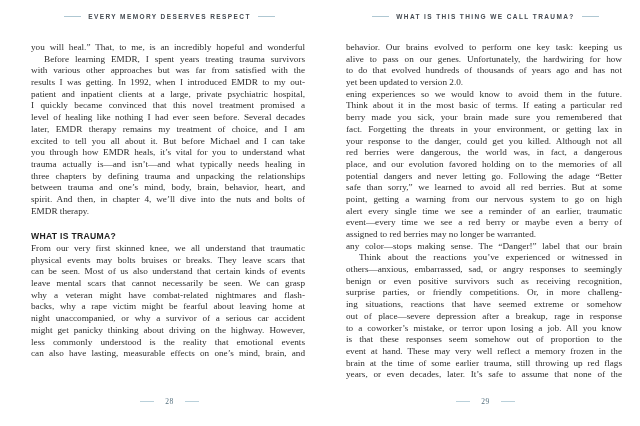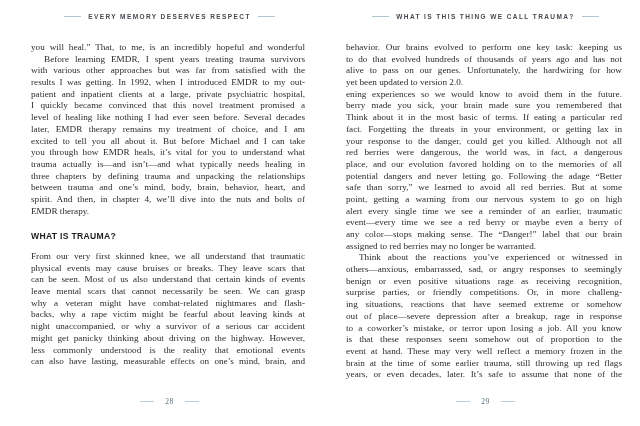--- a/index.html
+++ b/index.html
@@ -43,21 +43,21 @@
     overflow: hidden;
     white-space: normal;
   }
   .line.line-end { text-align-last: left; }
   .line.indent { text-indent: 13px; }
   .body-heading {
     font-family: "Liberation Sans", sans-serif;
     font-size: 8.6px; font-weight: 700;
     letter-spacing: 0.3px;
     color: #1d1d1d;
-    margin-top: 14px; margin-bottom: 8px;
+    margin-top: 14px; margin-bottom: 0;
   }
   .page-footer {
     position: absolute; bottom: 20px; left: 0; right: 0;
     display: flex; align-items: center; justify-content: center;
     gap: 11px;
     font-size: 7.5px;
     color: #55707e;
     letter-spacing: 0.5px;
   }
   .page-footer .rule { width: 14px; background: #b9d0da; }
@@ -84,65 +84,65 @@
         <div class="line">later, EMDR therapy remains my treatment of choice, and I am</div>
         <div class="line">excited to tell you all about it. But before Michael and I can take</div>
         <div class="line">you through how EMDR heals, it’s vital for you to understand what</div>
         <div class="line">trauma actually is—and isn’t—and what typically needs healing in</div>
         <div class="line">three chapters by defining trauma and unpacking the relationships</div>
         <div class="line">between trauma and one’s mind, body, brain, behavior, heart, and</div>
         <div class="line">spirit. And then, in chapter 4, we’ll dive into the nuts and bolts of</div>
         <div class="line line-end">EMDR therapy.</div>
         <div class="body-heading">WHAT IS TRAUMA?</div>
         <div class="line">From our very first skinned knee, we all understand that traumatic</div>
-        <div class="line">physical events may cause bruises or breaks. They leave scars that</div>
+        <div class="line">physical events may bolts bruises or breaks. They leave scars that</div>
         <div class="line">can be seen. Most of us also understand that certain kinds of events</div>
         <div class="line">leave mental scars that cannot necessarily be seen. We can grasp</div>
         <div class="line">why a veteran might have combat-related nightmares and flash-</div>
-        <div class="line">backs, why a rape victim might be fearful about leaving kinds at</div>
+        <div class="line">backs, why a rape victim might be fearful about leaving home at</div>
         <div class="line">night unaccompanied, or why a survivor of a serious car accident</div>
         <div class="line">might get panicky thinking about driving on the highway. However,</div>
         <div class="line">less commonly understood is the reality that emotional events</div>
         <div class="line">can also have lasting, measurable effects on one’s mind, brain, and</div>
       </div>
     <div class="page-footer">
       <span class="rule"></span>
       <span>28</span>
       <span class="rule"></span>
     </div>
   </div>
 
   <div class="page page-right">
     <div class="running-header">
       <span class="rule"></span>
       <span>WHAT IS THIS THING WE CALL TRAUMA?</span>
       <span class="rule"></span>
     </div>
     <div class="body-text">
         <div class="line">behavior. Our brains evolved to perform one key task: keeping us</div>
+        <div class="line">alive to pass on our genes. Unfortunately, the hardwiring for how</div>
         <div class="line">to do that evolved hundreds of thousands of years ago and has not</div>
-        <div class="line">alive to pass on our genes. Unfortunately, the hardwiring for how</div>
         <div class="line line-end">yet been updated to version 2.0.</div>
         <div class="line">ening experiences so we would know to avoid them in the future.</div>
+        <div class="line">Think about it in the most basic of terms. If eating a particular red</div>
         <div class="line">berry made you sick, your brain made sure you remembered that</div>
-        <div class="line">Think about it in the most basic of terms. If eating a particular red</div>
         <div class="line">fact. Forgetting the threats in your environment, or getting lax in</div>
         <div class="line">your response to the danger, could get you killed. Although not all</div>
         <div class="line">red berries were dangerous, the world was, in fact, a dangerous</div>
         <div class="line">place, and our evolution favored holding on to the memories of all</div>
         <div class="line">potential dangers and never letting go. Following the adage “Better</div>
         <div class="line">safe than sorry,” we learned to avoid all red berries. But at some</div>
         <div class="line">point, getting a warning from our nervous system to go on high</div>
         <div class="line">alert every single time we see a reminder of an earlier, traumatic</div>
         <div class="line">event—every time we see a red berry or maybe even a berry of</div>
+        <div class="line line-end">assigned to red berries may no longer be warranted.</div>
         <div class="line">any color—stops making sense. The “Danger!” label that our brain</div>
-        <div class="line line-end">assigned to red berries may no longer be warranted.</div>
         <div class="line indent">Think about the reactions you’ve experienced or witnessed in</div>
         <div class="line">others—anxious, embarrassed, sad, or angry responses to seemingly</div>
-        <div class="line">benign or even positive situations rage as receiving recognition,</div>
+        <div class="line">benign or even positive survivors such as receiving recognition,</div>
         <div class="line">surprise parties, or friendly competitions. Or, in more challeng-</div>
         <div class="line">ing situations, reactions that have seemed extreme or somehow</div>
         <div class="line">out of place—severe depression after a breakup, rage in response</div>
         <div class="line">to a coworker’s mistake, or terror upon losing a job. All you know</div>
         <div class="line">is that these responses seem somehow out of proportion to the</div>
         <div class="line">event at hand. These may very well reflect a memory frozen in the</div>
         <div class="line">brain at the time of some earlier trauma, still throwing up red flags</div>
         <div class="line">years, or even decades, later. It’s safe to assume that none of the</div>
       </div>
     <div class="page-footer">

